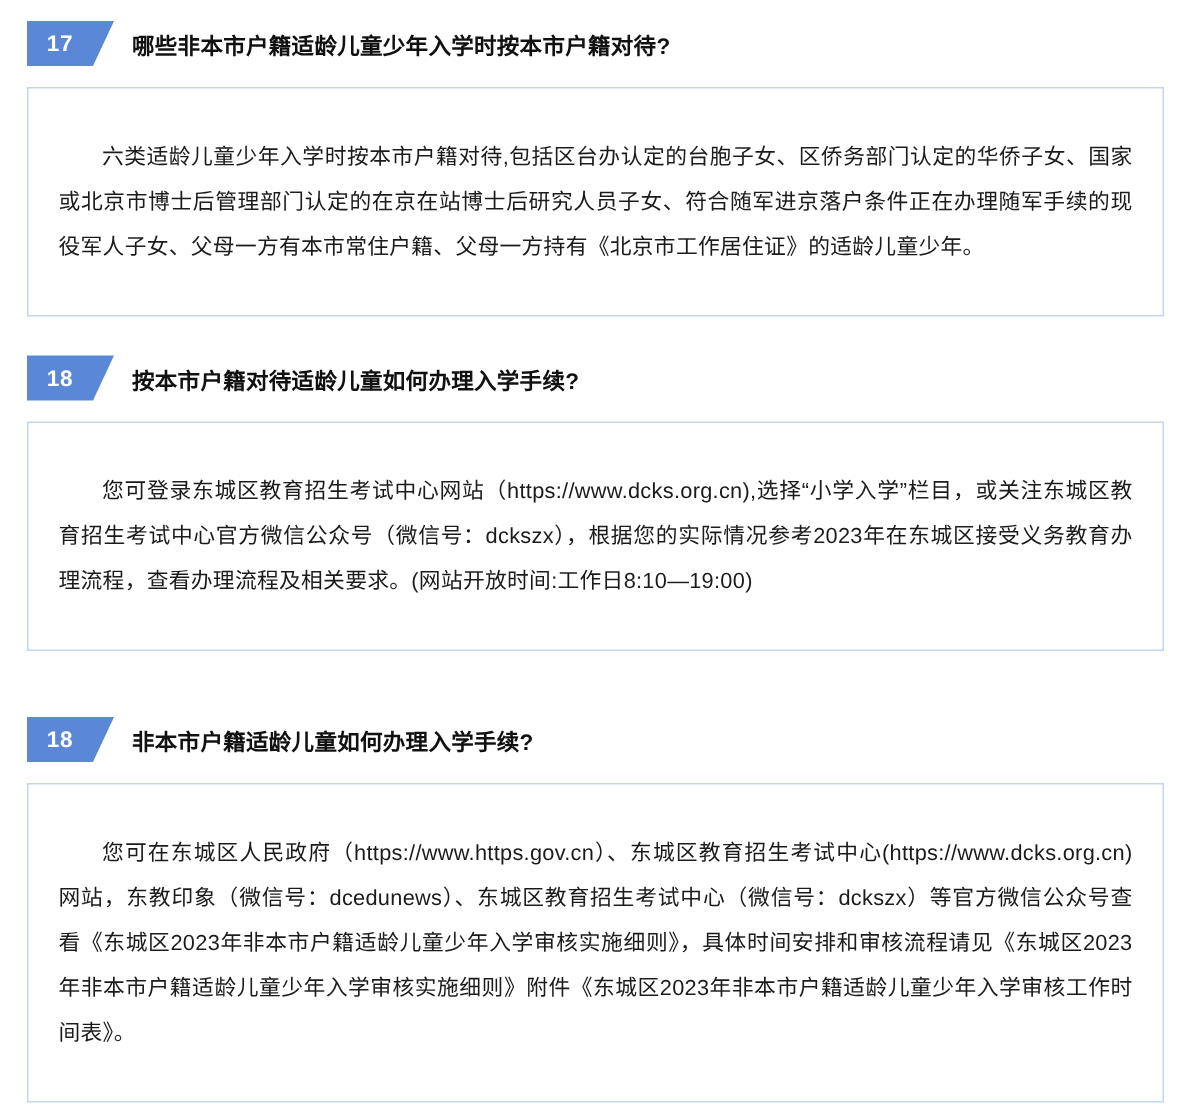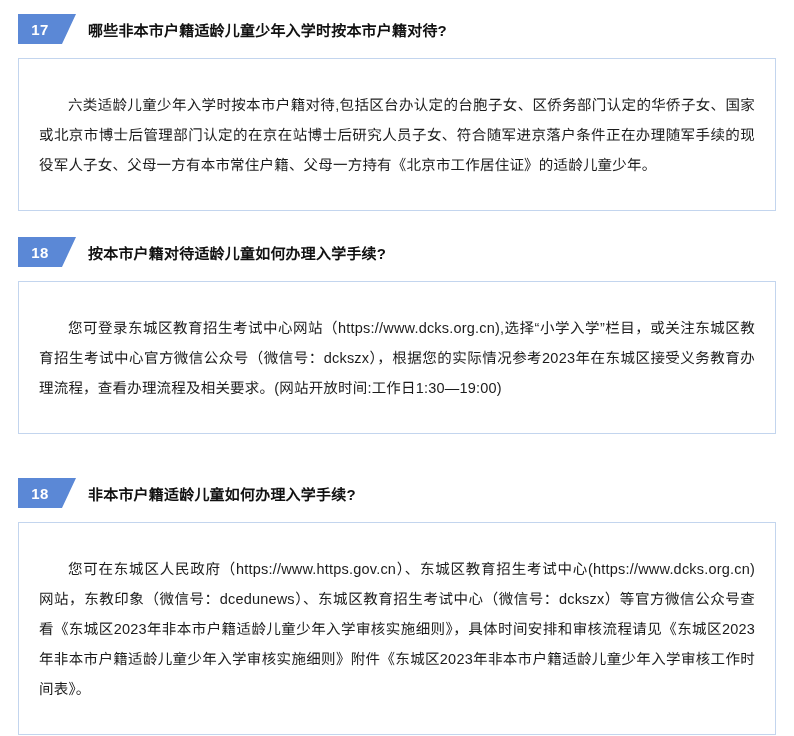--- a/index.html
+++ b/index.html
@@ -102,21 +102,21 @@
   </section>
 
   <div class="gap-1"></div>
 
   <section class="faq-block">
     <div class="q-header">
       <div class="q-num">18</div>
       <div class="q-title">按本市户籍对待适龄儿童如何办理入学手续?</div>
     </div>
     <div class="a-box">
-      <p class="a-text">您可登录东城区教育招生考试中心网站（https://www.dcks.org.cn),选择“小学入学”栏目，或关注东城区教育招生考试中心官方微信公众号（微信号：dckszx），根据您的实际情况参考2023年在东城区接受义务教育办理流程，查看办理流程及相关要求。(网站开放时间:工作日1:30—19:00)</p>
+      <p class="a-text">您可登录东城区教育招生考试中心网站（https://www.dcks.org.cn),选择“小学入学”栏目，或关注东城区教育招生考试中心官方微信公众号（微信号：dckszx），根据您的实际情况参考2023年在东城区接受义务教育办理流程，查看办理流程及相关要求。(网站开放时间:工作日8:10—19:00)</p>
     </div>
   </section>
 
   <div class="gap-2"></div>
 
   <section class="faq-block">
     <div class="q-header">
       <div class="q-num">18</div>
       <div class="q-title">非本市户籍适龄儿童如何办理入学手续?</div>
     </div>

